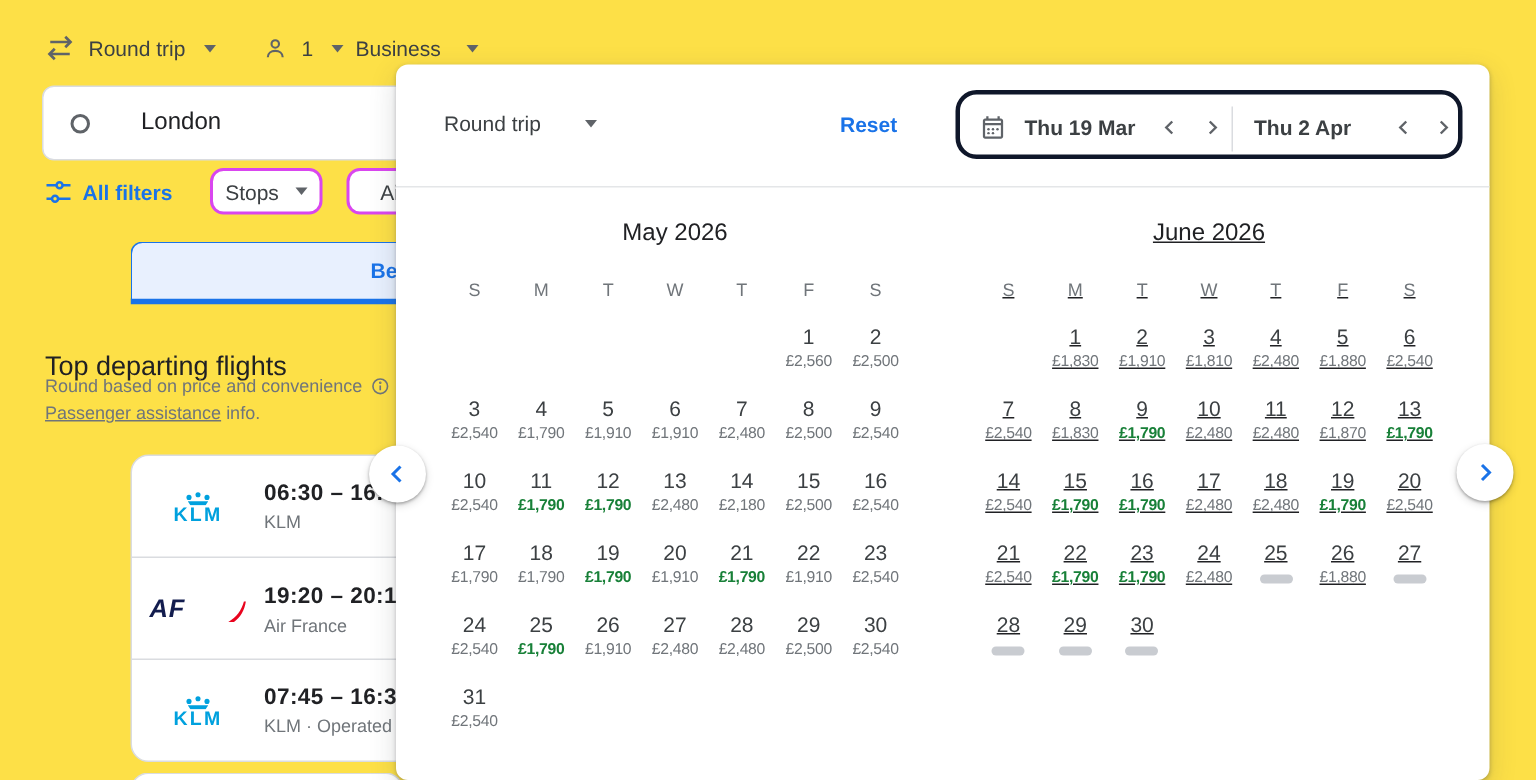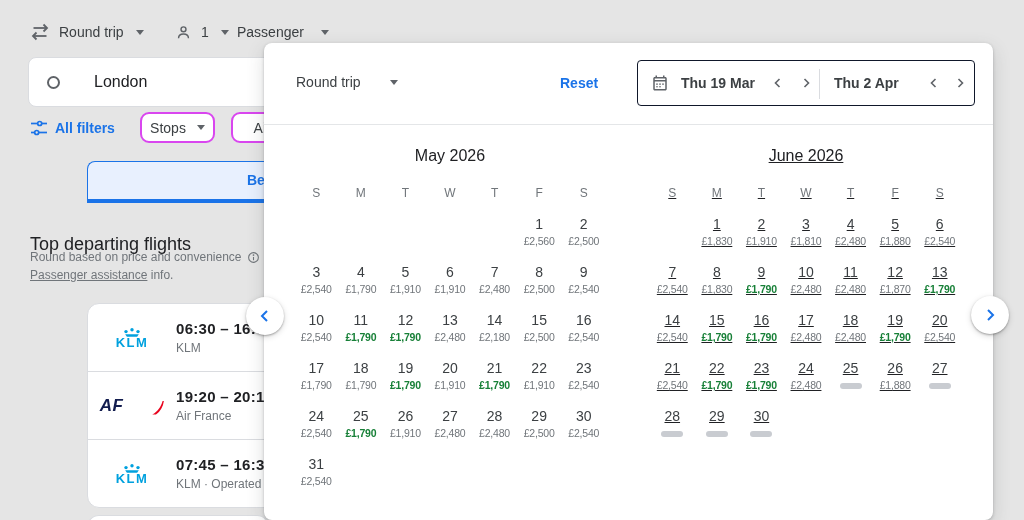--- a/index.html
+++ b/index.html
@@ -1,16 +1,16 @@
 <!DOCTYPE html>
 <html><head>
 <meta charset="utf-8">
 <style>
   html,body{margin:0;padding:0;background:#fff;}
-  #app{position:relative;width:1024px;height:520px;background:#e5e5e5;overflow:hidden;
+  #app{position:relative;width:1024px;height:520px;background:#fde047;overflow:hidden;
        font-family:"Liberation Sans",sans-serif;color:#202124;}
 
   
   .tb-group{position:absolute;display:flex;align-items:center;gap:9px;height:22px;
             font-size:14px;color:#3c4043;cursor:pointer;}
   .caret{width:0;height:0;border-left:4px solid transparent;border-right:4px solid transparent;
          border-top:5px solid #5f6368;margin-left:3px;}
 
   
   .origin-box{position:absolute;left:28px;top:57px;width:370px;height:50px;border:1px solid #dadce0;
@@ -56,22 +56,22 @@
   .next-section-peek{position:absolute;left:87px;top:515px;width:180px;height:12px;
                      border:1px solid #dadce0;border-bottom:none;border-radius:12px 12px 0 0;background:#fff;}
 
   
   .cal-panel{position:absolute;left:264px;top:43px;width:729px;height:477px;background:#fff;
              border-radius:8px;z-index:5;
              box-shadow:0 1px 3px rgba(60,64,67,.3),0 6px 18px rgba(60,64,67,.18);}
   .panel-trip{position:absolute;left:32px;top:31px;display:flex;align-items:center;gap:26px;
               font-size:14px;color:#3c4043;cursor:pointer;}
   .reset-btn{position:absolute;left:296px;top:32px;font-size:14px;font-weight:bold;color:#1a73e8;cursor:pointer;}
-  .date-box{position:absolute;left:373px;top:17px;width:338px;height:46px;border:1px solid #0f172a;
-            border-radius:4px;box-sizing:border-box;}
+  .date-box{position:absolute;left:373px;top:17px;width:338px;height:46px;border:3px solid #0f172a;
+            border-radius:14px;box-sizing:border-box;}
   .date-box .dcal-icon{position:absolute;left:13px;top:13px;}
   .dfield{position:absolute;top:14px;font-size:14px;font-weight:bold;color:#3c4043;cursor:pointer;}
   .d-depart{left:43px;} .d-return{left:196px;}
   .dnav{position:absolute;top:12px;width:20px;height:20px;display:flex;align-items:center;
         justify-content:center;cursor:pointer;}
   .n1l{left:130px;} .n1r{left:158px;} .n2l{left:286px;} .n2r{left:312px;}
   .date-sep{position:absolute;left:181px;top:8px;width:1px;height:30px;background:#dadce0;}
   .panel-divider{position:absolute;left:0;top:81px;width:729px;height:1px;background:#e4e6e8;}
 
   .month{position:absolute;top:98px;width:312px;}
@@ -108,21 +108,21 @@
   </div>
   <div class="tb-group" style="left:175px;top:21px;">
     <svg width="17" height="17" viewBox="0 0 24 24" fill="none" stroke="#5f6368" stroke-width="2">
       <circle cx="12" cy="7.5" r="3.5"></circle>
         <path d="M5 20 c0-4 3.2-6 7-6 s7 2 7 6"></path>
     </svg>
     <span>1</span>
     <span class="caret"></span>
   </div>
   <div class="tb-group" style="left:237px;top:21px;">
-    <span>Passenger</span>
+    <span>Business</span>
     <span class="caret" style="margin-left:8px;"></span>
   </div>
 
   <div class="origin-box">
     <span class="origin-ring"></span>
     <span class="origin-text">London</span>
   </div>
 
   <div class="all-filters">
     <svg width="18" height="18" viewBox="0 0 18 18" fill="none" stroke="#1a73e8" stroke-width="1.7">

